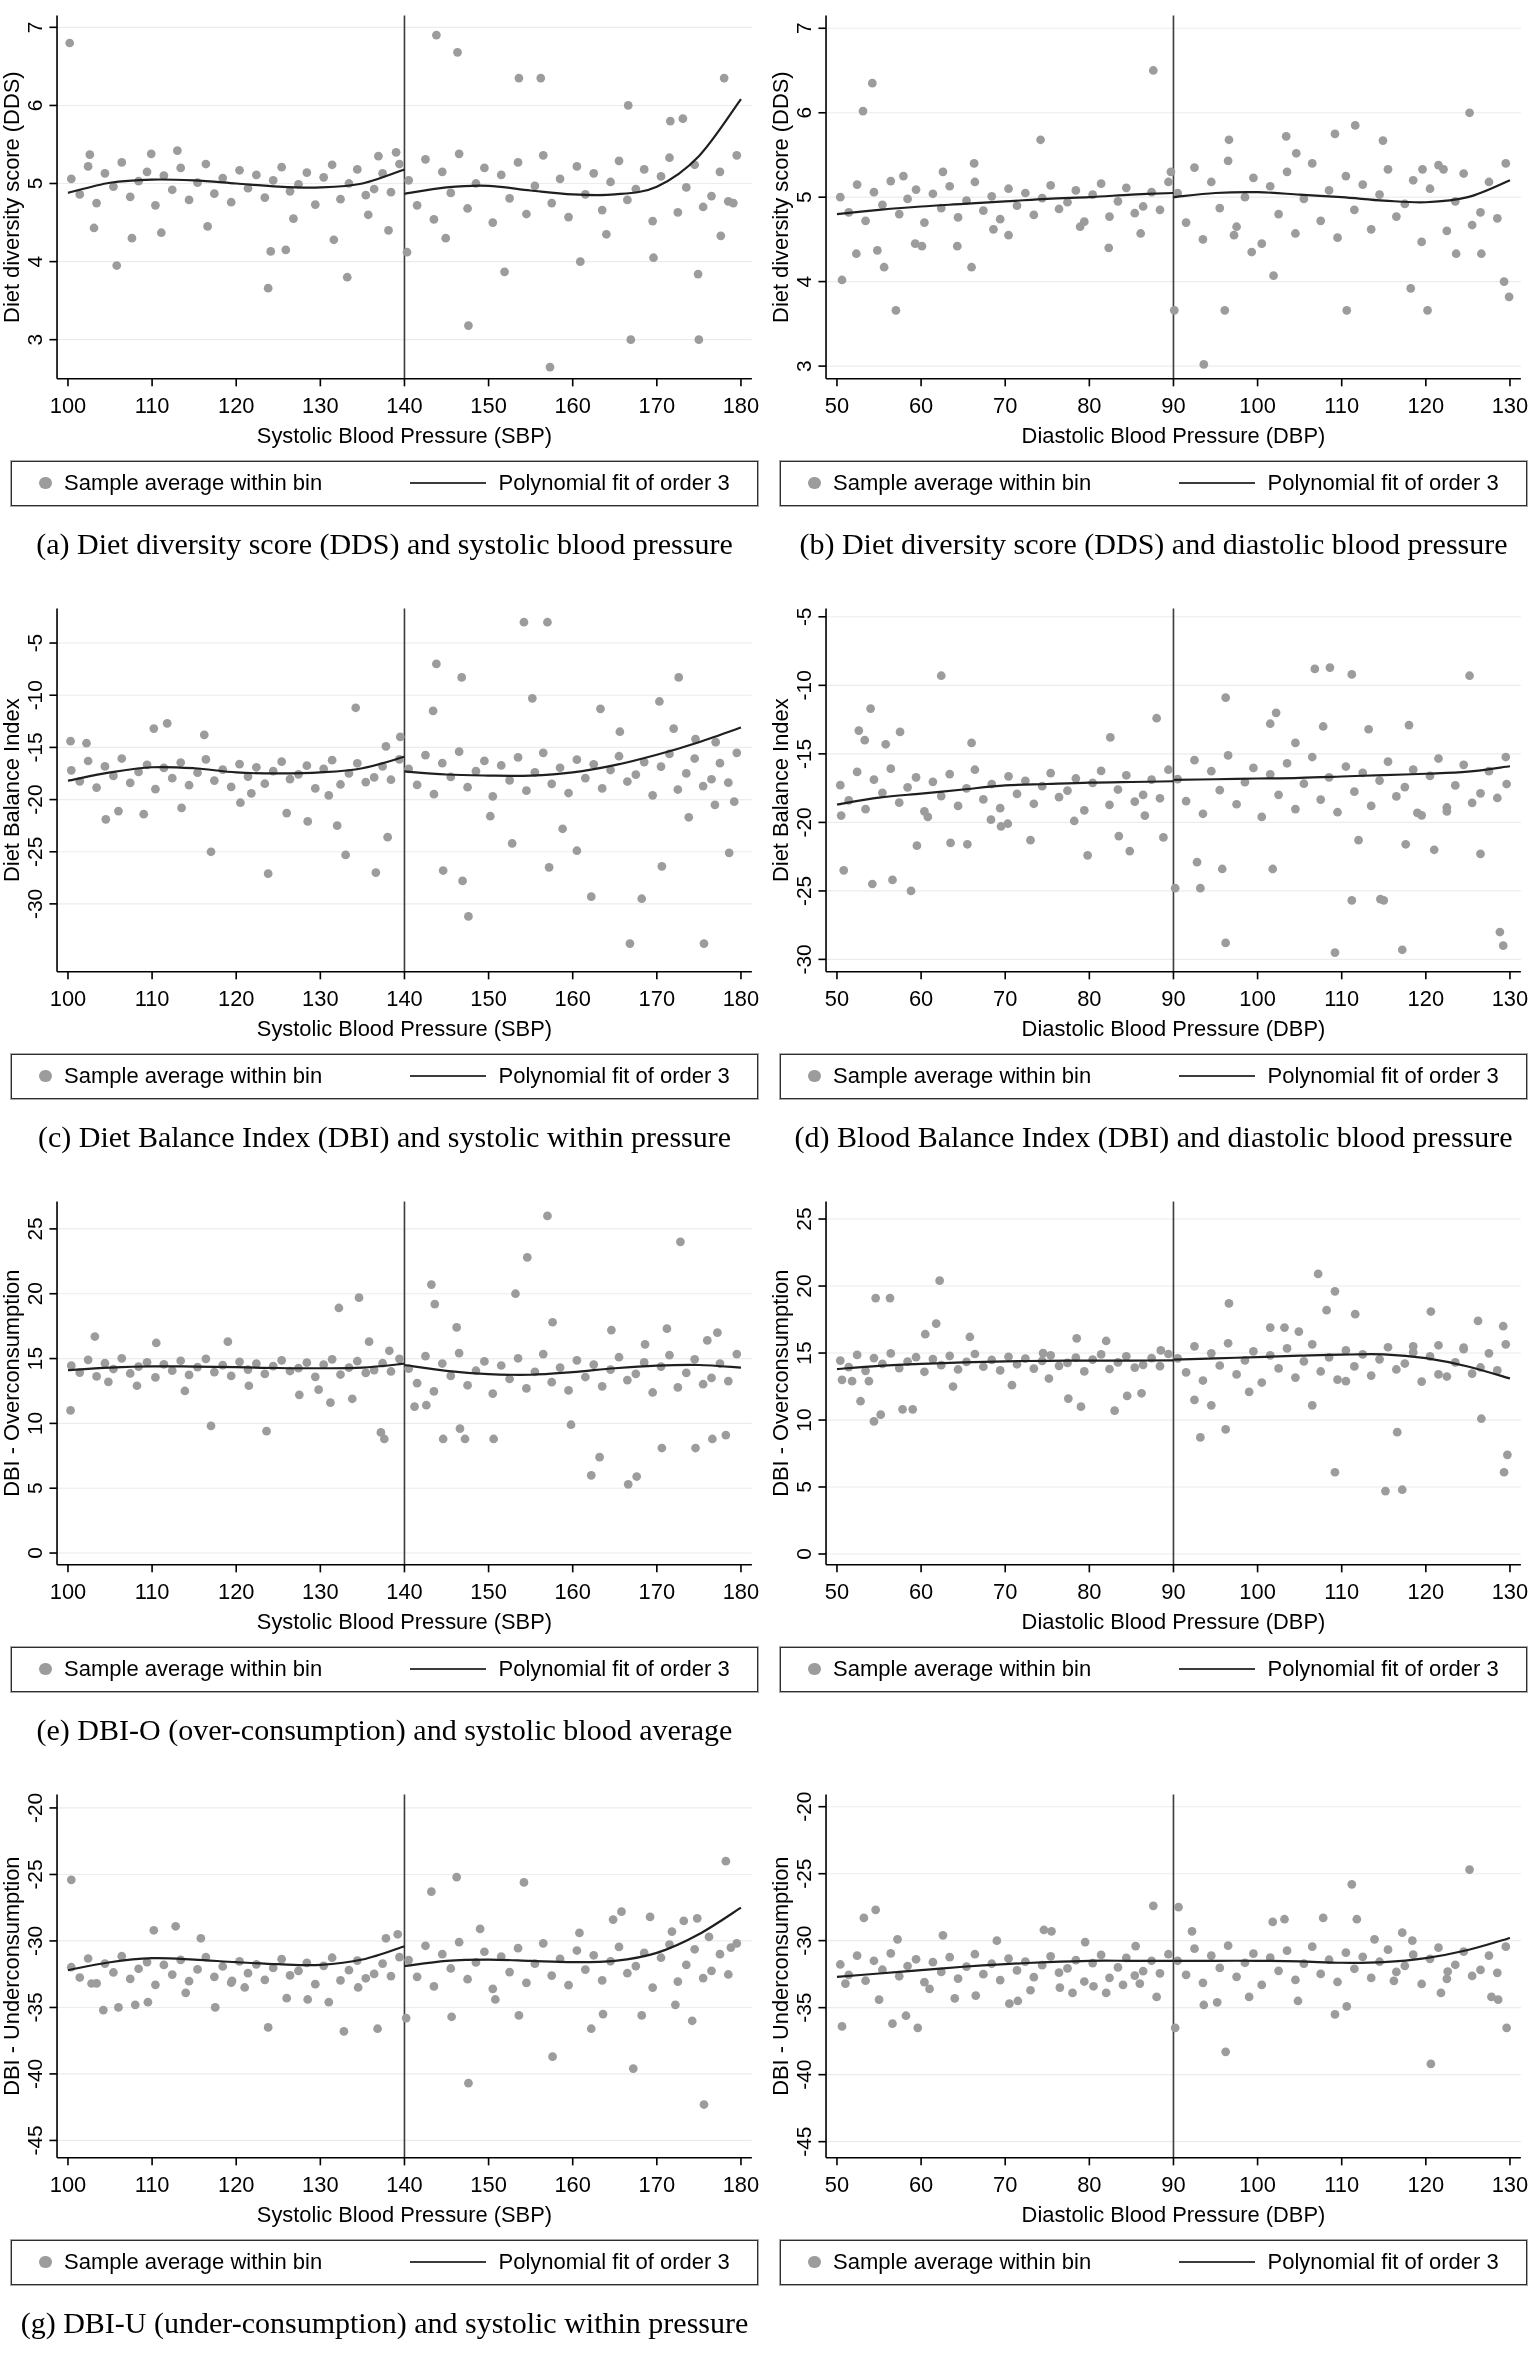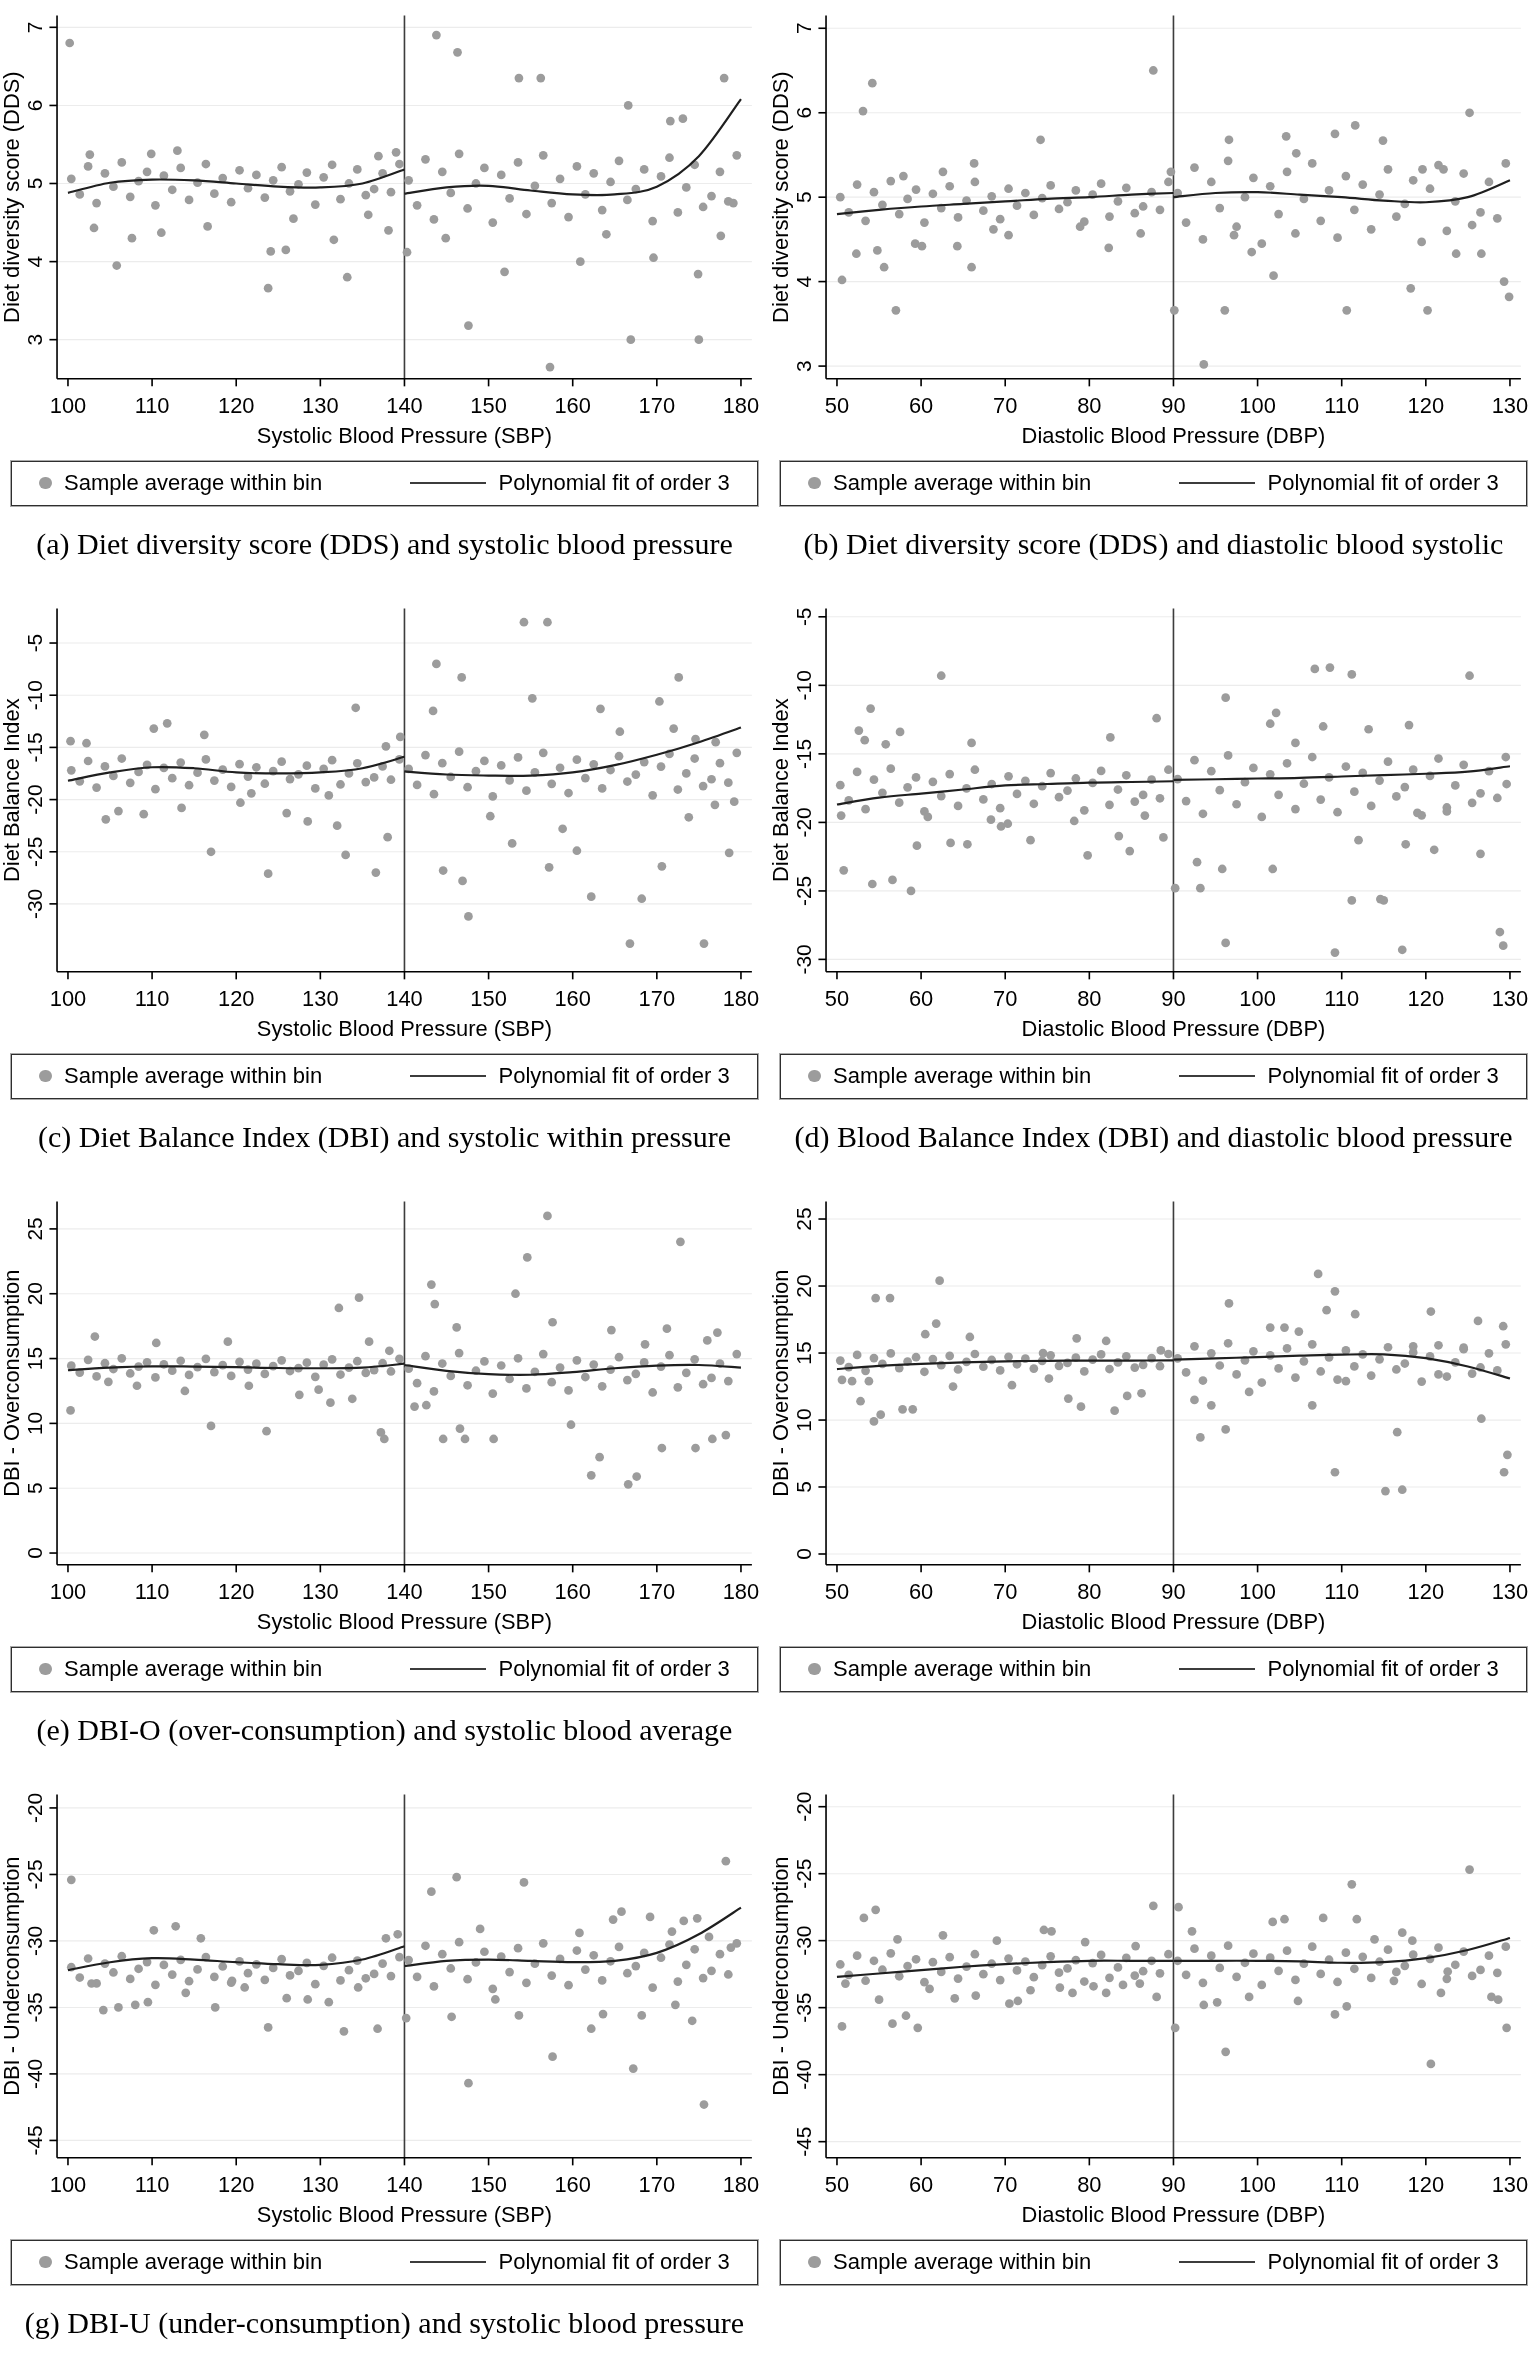--- a/index.html
+++ b/index.html
@@ -364,21 +364,21 @@
     <div class="legend">
       <span class="legend-item">
           <span class="dot"></span>
           <span>Sample average within bin</span>
         </span>
       <span class="legend-item">
           <span class="fitline"></span>
           <span>Polynomial fit of order 3</span>
         </span>
     </div>
-    <figcaption class="caption">(b) Diet diversity score (DDS) and diastolic blood systolic</figcaption>
+    <figcaption class="caption">(b) Diet diversity score (DDS) and diastolic blood pressure</figcaption>
   </figure>
 
   <figure class="panel" style="margin:0">
     <svg class="chart" width="769" height="455" viewBox="0 0 809 478">
         <line x1="60" x2="791" y1="324.6" y2="324.6" stroke="#ececec" stroke-width="1.2"></line>
         <line x1="60" x2="791" y1="269.8" y2="269.8" stroke="#ececec" stroke-width="1.2"></line>
         <line x1="60" x2="791" y1="214.9" y2="214.9" stroke="#ececec" stroke-width="1.2"></line>
         <line x1="60" x2="791" y1="160.0" y2="160.0" stroke="#ececec" stroke-width="1.2"></line>
         <line x1="60" x2="791" y1="105.1" y2="105.1" stroke="#ececec" stroke-width="1.2"></line>
         <line x1="60" x2="791" y1="50.2" y2="50.2" stroke="#ececec" stroke-width="1.2"></line>
@@ -1321,21 +1321,21 @@
     <div class="legend">
       <span class="legend-item">
           <span class="dot"></span>
           <span>Sample average within bin</span>
         </span>
       <span class="legend-item">
           <span class="fitline"></span>
           <span>Polynomial fit of order 3</span>
         </span>
     </div>
-    <figcaption class="caption">(g) DBI-U (under-consumption) and systolic blood pressure</figcaption>
+    <figcaption class="caption">(g) DBI-U (under-consumption) and systolic within pressure</figcaption>
   </figure>
 
   <figure class="panel" style="margin:0">
     <svg class="chart" width="769" height="455" viewBox="0 0 809 478">
         <line x1="60" x2="791" y1="379.1" y2="379.1" stroke="#ececec" stroke-width="1.2"></line>
         <line x1="60" x2="791" y1="308.6" y2="308.6" stroke="#ececec" stroke-width="1.2"></line>
         <line x1="60" x2="791" y1="238.1" y2="238.1" stroke="#ececec" stroke-width="1.2"></line>
         <line x1="60" x2="791" y1="167.6" y2="167.6" stroke="#ececec" stroke-width="1.2"></line>
         <line x1="60" x2="791" y1="97.2" y2="97.2" stroke="#ececec" stroke-width="1.2"></line>
         <line x1="60" x2="791" y1="26.7" y2="26.7" stroke="#ececec" stroke-width="1.2"></line>

